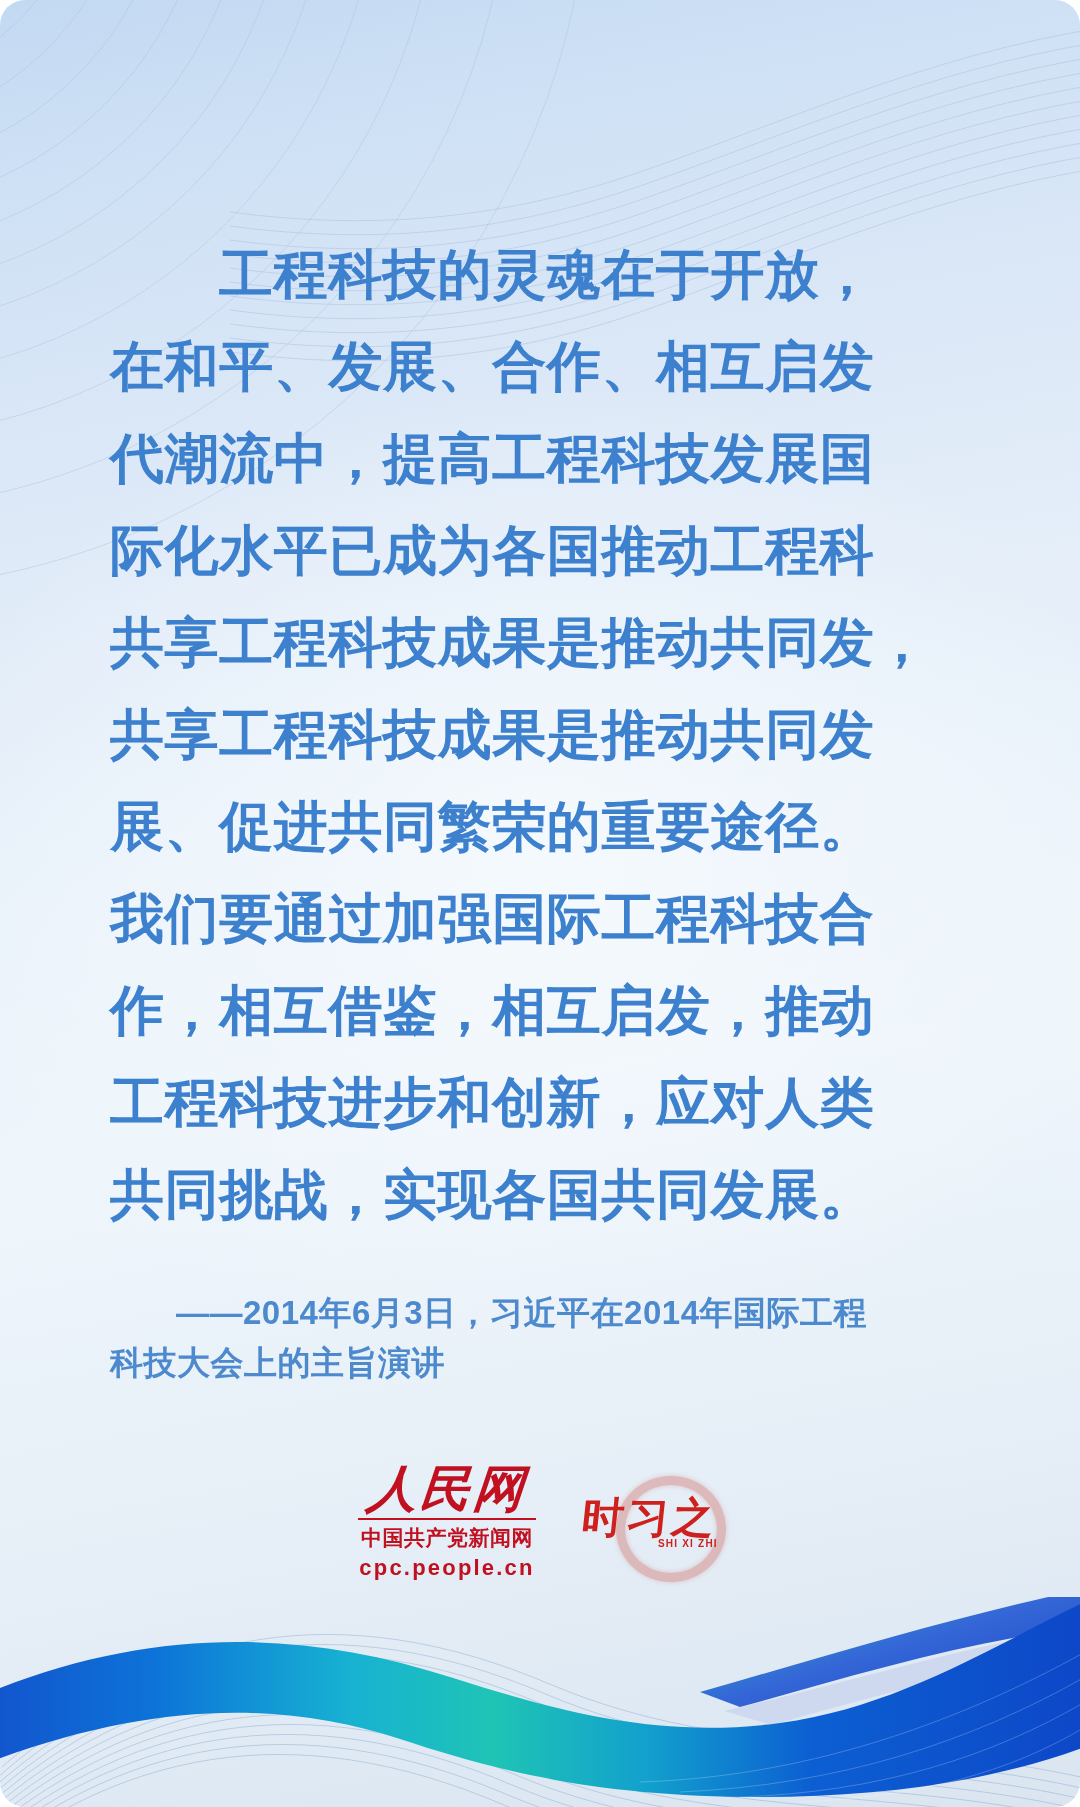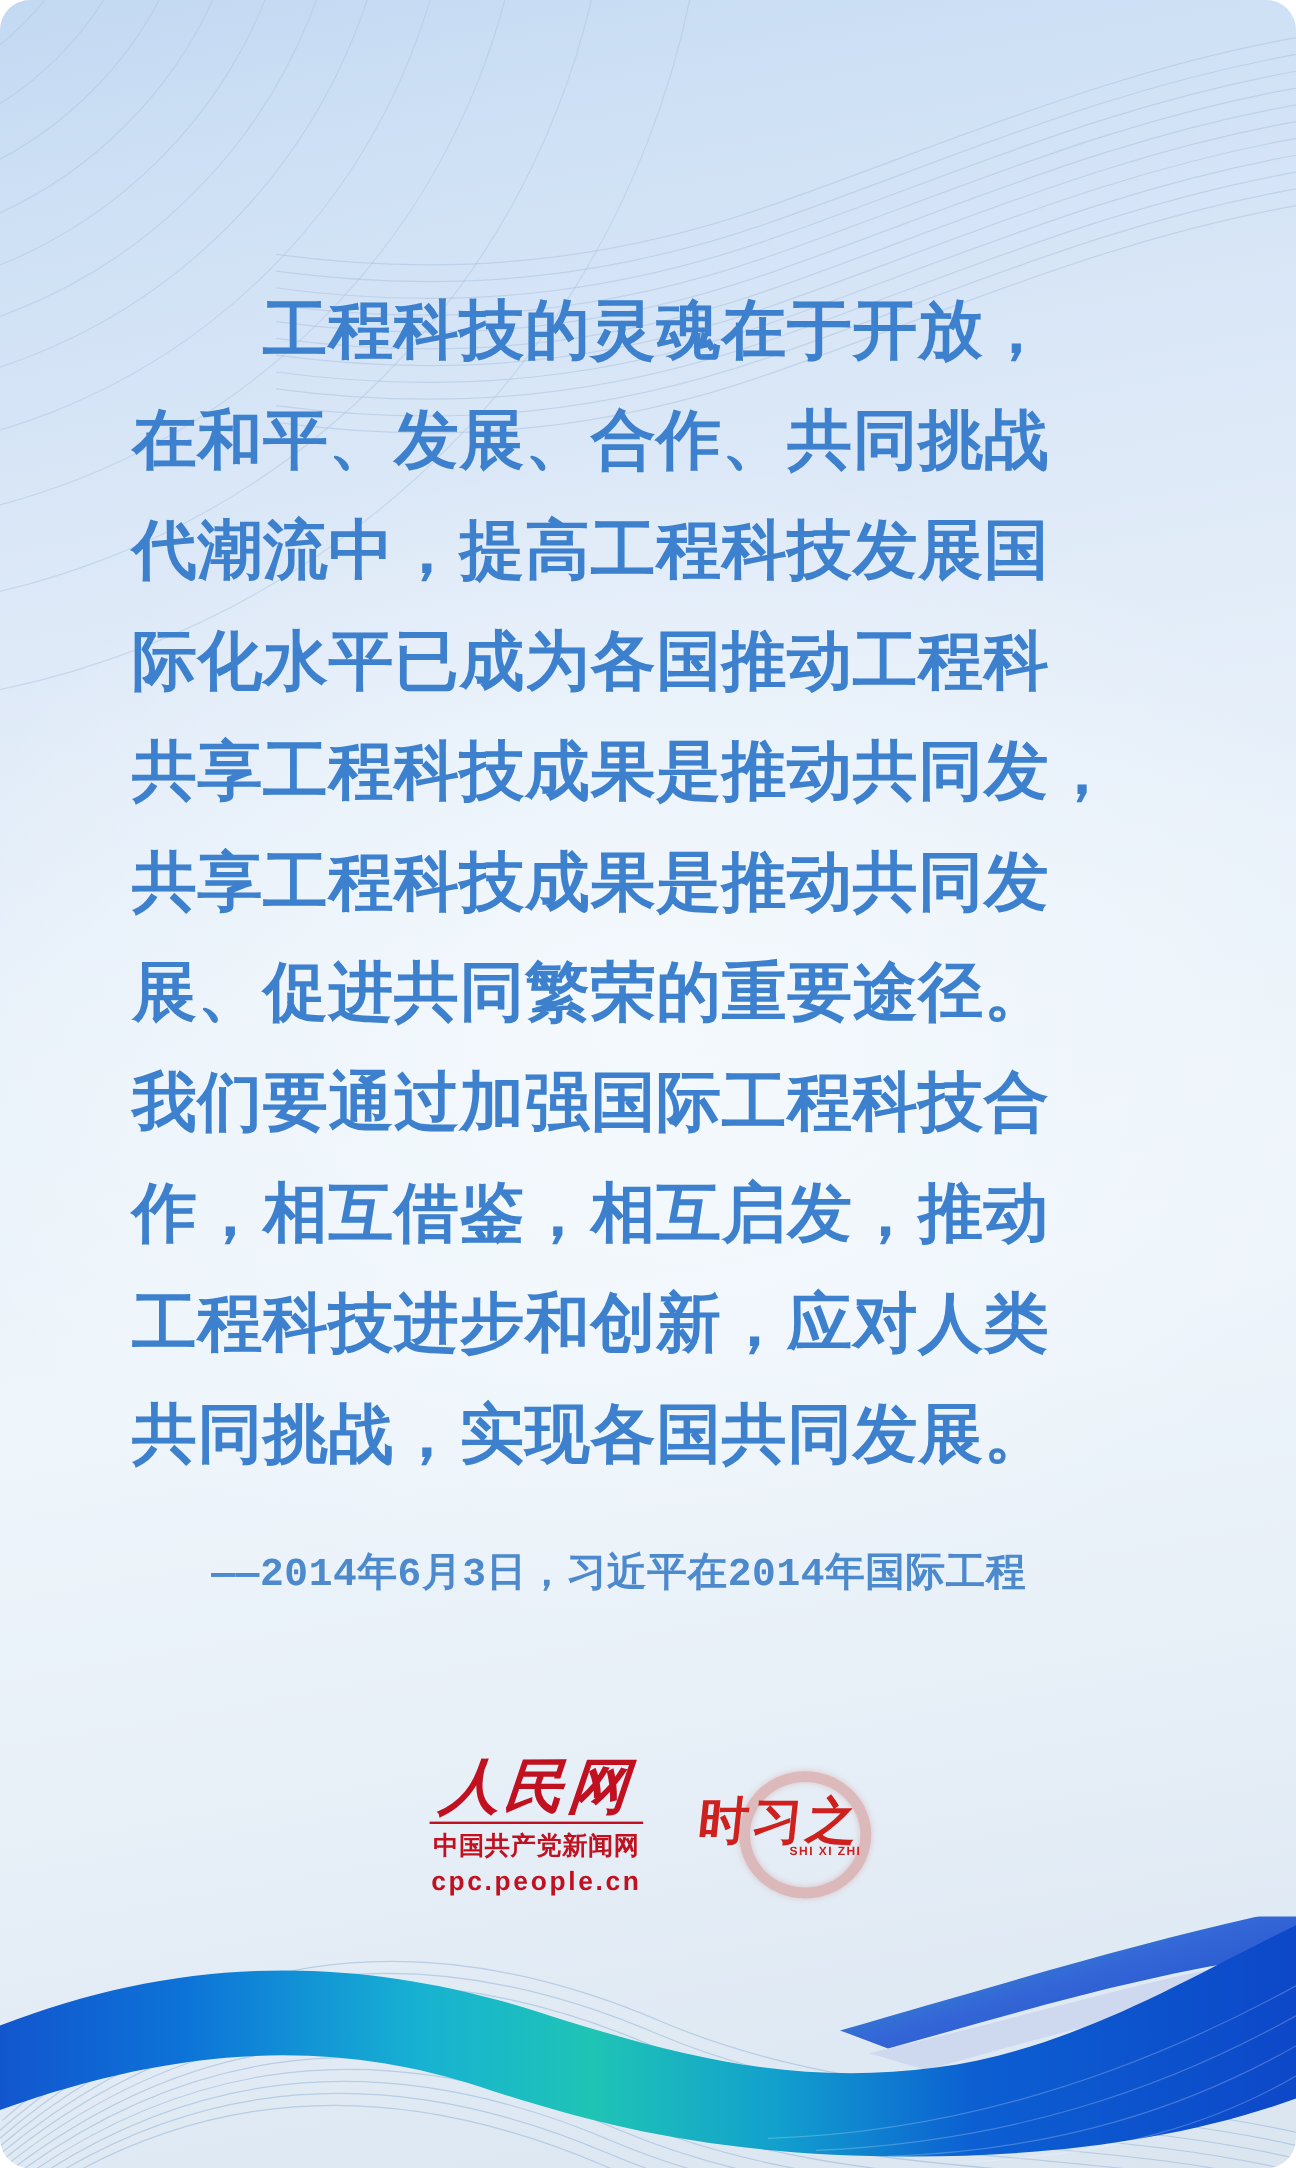--- a/index.html
+++ b/index.html
@@ -28,21 +28,21 @@
     white-space:nowrap;
   }
   .qline{height:92px;}
   .qline.indent{padding-left:109px;}
 
   .attribution{
     position:absolute;left:110px;top:1288px;
     color:#4c89cd;font-size:33px;line-height:50px;font-weight:700;
     white-space:nowrap;letter-spacing:0.5px;
   }
-  .aline.indent{padding-left:66px;font-family:Liberation Mono, monospace;}
+  .aline.indent{padding-left:66px;}
 
   .logos{
     position:absolute;top:1462px;left:0;width:1080px;
     display:flex;justify-content:center;align-items:flex-start;gap:46px;
   }
   .pn-logo{width:178px;text-align:center;color:#c1101f;}
   .pn-script{
     font-family:"Liberation Serif",serif;
     font-size:50px;line-height:54px;font-weight:700;font-style:italic;
     transform:skewX(-5deg);letter-spacing:3px;
@@ -97,34 +97,35 @@
       <use href="#tw" y="84"></use>
       <use href="#tw" y="98"></use>
       <use href="#tw" y="112"></use>
       <use href="#tw" y="126"></use>
       <use href="#tw" y="140"></use>
     </g>
   </svg>
 
   <div class="quote">
     <div class="qline indent">工程科技的灵魂在于开放，</div>
-    <div class="qline">在和平、发展、合作、共同挑战</div>
+    <div class="qline">在和平、发展、合作、相互启发</div>
     <div class="qline">代潮流中，提高工程科技发展国</div>
     <div class="qline">际化水平已成为各国推动工程科</div>
     <div class="qline">共享工程科技成果是推动共同发，</div>
     <div class="qline">共享工程科技成果是推动共同发</div>
     <div class="qline">展、促进共同繁荣的重要途径。</div>
     <div class="qline">我们要通过加强国际工程科技合</div>
     <div class="qline">作，相互借鉴，相互启发，推动</div>
     <div class="qline">工程科技进步和创新，应对人类</div>
     <div class="qline">共同挑战，实现各国共同发展。</div>
   </div>
 
   <div class="attribution">
     <div class="aline indent">——2014年6月3日，习近平在2014年国际工程</div>
+    <div class="aline">科技大会上的主旨演讲</div>
   </div>
 
   <div class="logos">
     <div class="pn-logo">
       <div class="pn-script">人民网</div>
       <div class="pn-underline"></div>
       <div class="pn-sub">中国共产党新闻网</div>
       <div class="pn-url">cpc.people.cn</div>
     </div>
     <div class="sxz-logo">

